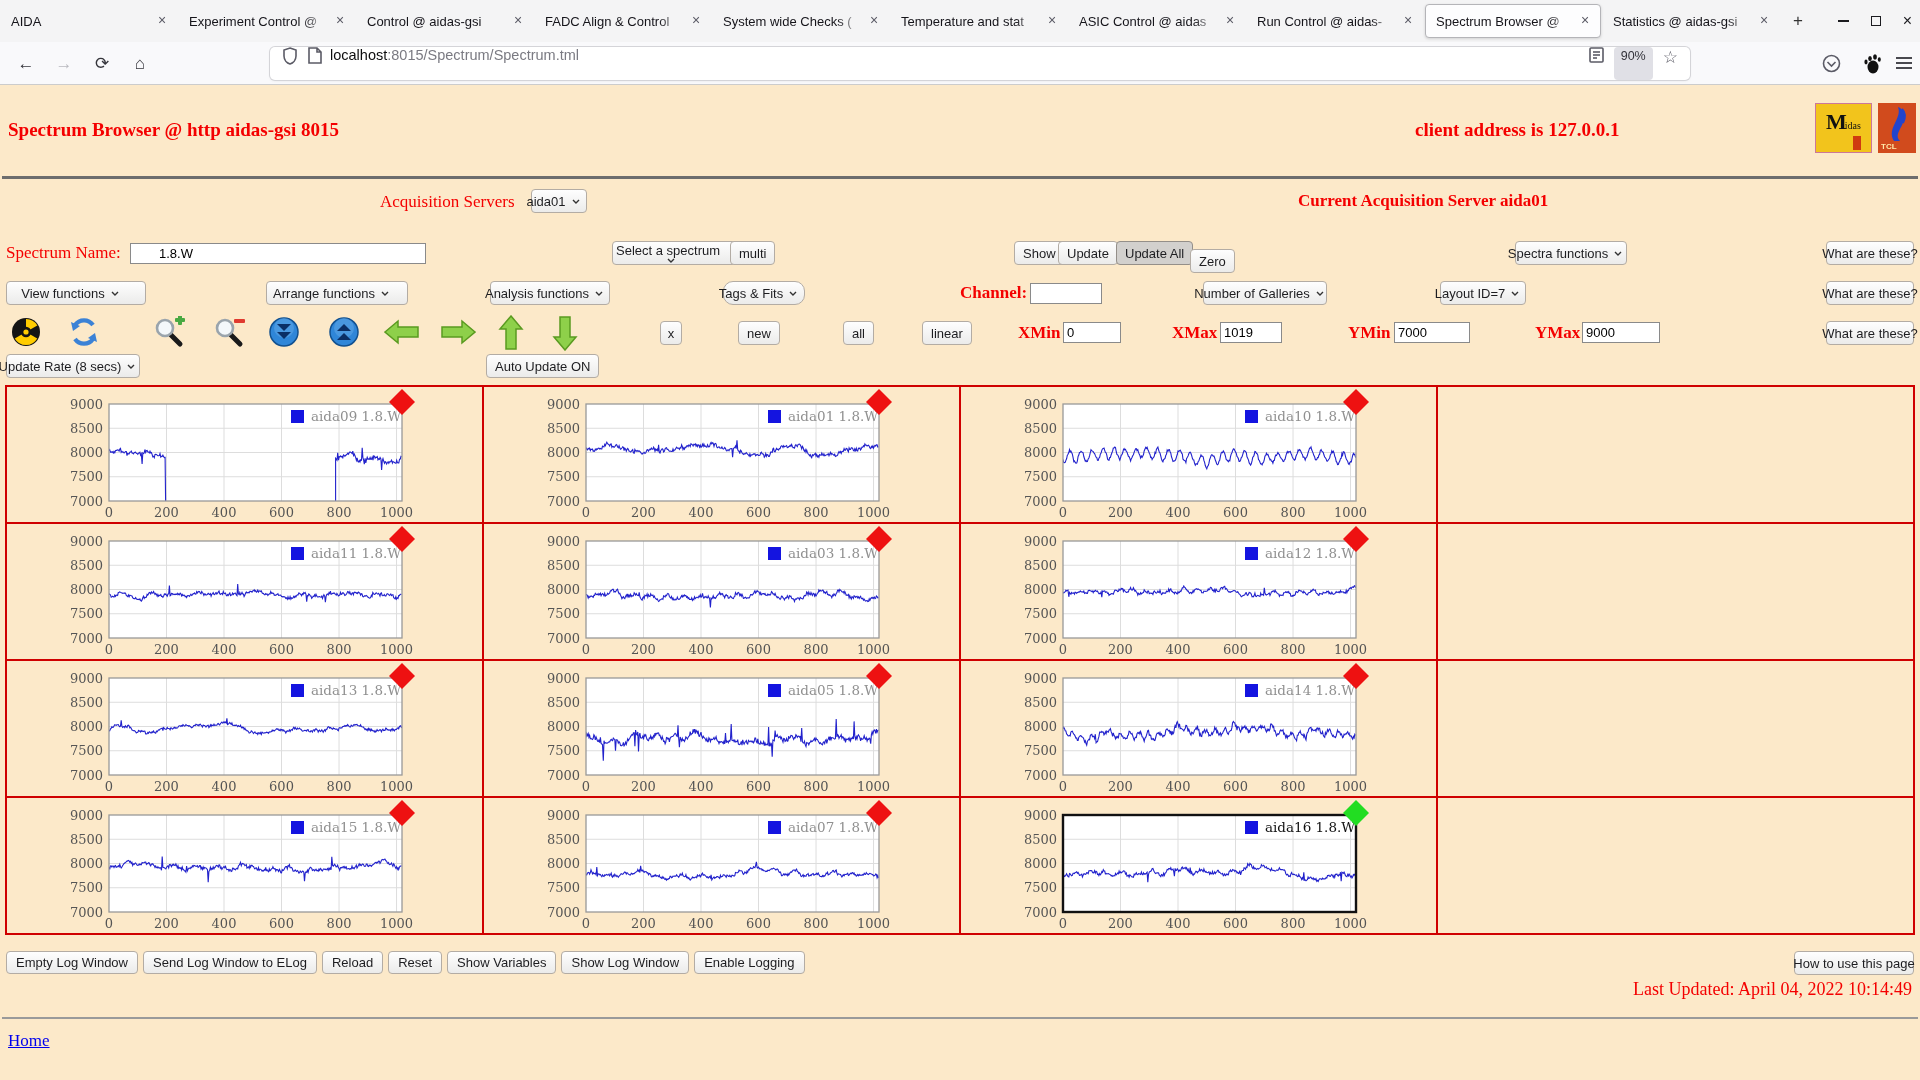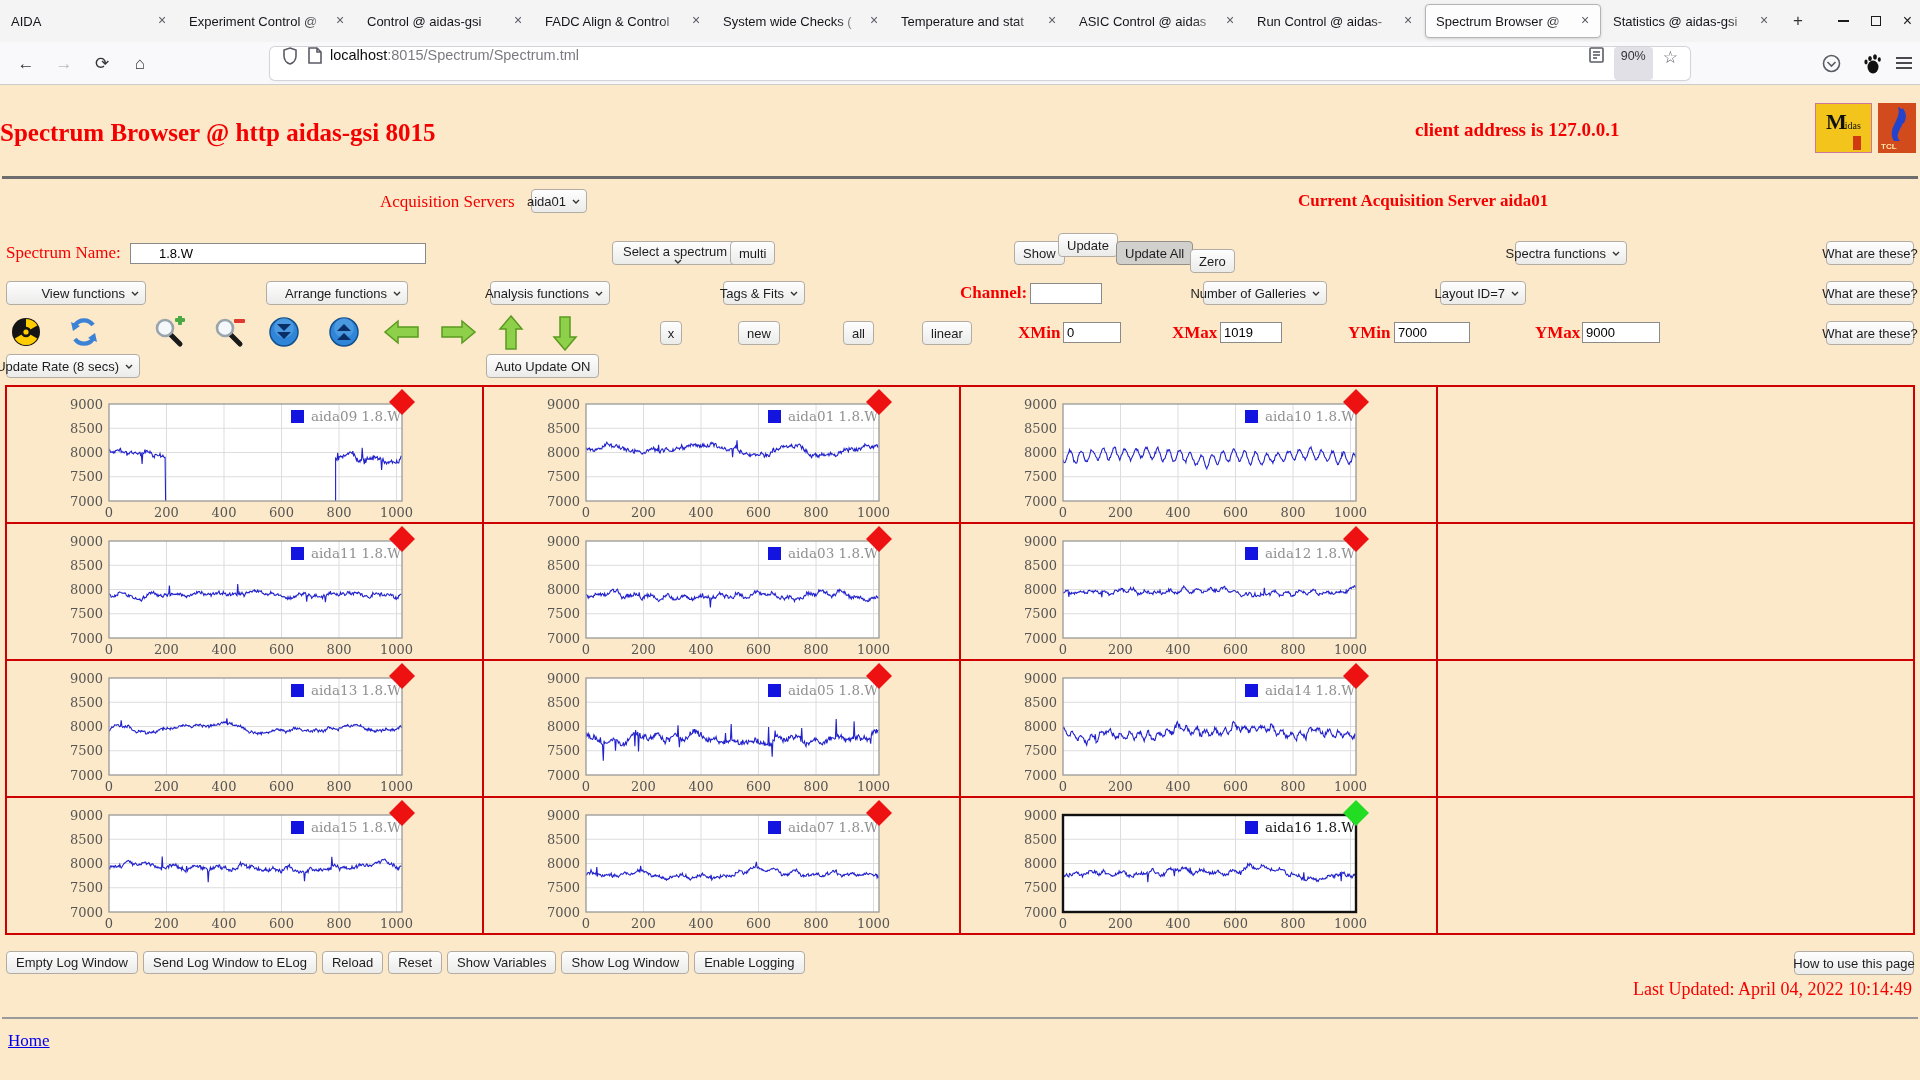--- a/index.html
+++ b/index.html
@@ -27,21 +27,21 @@
   .gicon { stroke:#5b5b66; fill:none; stroke-width:1.6; }
 
   
   .page { position:absolute; top:85px; left:0; width:1920px; height:995px; background:#fce9c9; }
   .rser { font-family:"Liberation Serif",serif; color:#f40000; }
   .b { font-weight:bold; }
   .abs { position:absolute; }
 
   .btn { position:absolute; height:24px; display:inline-flex; align-items:center; justify-content:center; background:linear-gradient(#fefefe,#ebebea); border:1px solid #b3aca4; border-radius:4px; font-size:13px; color:#1d1d20; padding:0 8px; white-space:nowrap; }
   .btn.pressed { background:#d2d0cd; border-color:#948f89; }
-  .sel { position:absolute; height:24px; display:inline-flex; align-items:center; justify-content:flex-end; background:linear-gradient(#fefefe,#ebebea); border:1px solid #b3aca4; border-radius:4px; font-size:13px; color:#1d1d20; padding:0 6px 0 8px; white-space:nowrap; }
+  .sel { position:absolute; height:24px; display:inline-flex; align-items:center; justify-content:center; background:linear-gradient(#fefefe,#ebebea); border:1px solid #b3aca4; border-radius:4px; font-size:13px; color:#1d1d20; padding:0 20px 0 8px; white-space:nowrap; }
   .sel svg { margin-left:6px; flex:0 0 auto; }
   .tin { position:absolute; height:21px; border:1px solid #8a8a8a; background:#fff; font-family:"Liberation Sans",sans-serif; font-size:13px; padding:0 3px; outline:none; }
 
   .hr1 { position:absolute; left:2px; right:2px; height:3px; background:#6d6d6d; }
   .hr2 { position:absolute; left:2px; right:2px; height:2px; background:#9a9a9a; }
 
   .icon { position:absolute; width:32px; height:32px; }
 
   
   .grid { position:absolute; left:5px; top:300px; width:1910px; height:550px; background:#cf0000; padding:2px; display:grid; grid-template-columns:repeat(4,1fr); grid-template-rows:repeat(4,1fr); gap:2px; }
@@ -163,21 +163,21 @@
     <svg width="16" height="14" viewBox="0 0 16 14">
         <line x1="0" y1="2" x2="16" y2="2" stroke="#35353b" stroke-width="1.8"></line>
         <line x1="0" y1="7" x2="16" y2="7" stroke="#35353b" stroke-width="1.8"></line>
         <line x1="0" y1="12" x2="16" y2="12" stroke="#35353b" stroke-width="1.8"></line>
       </svg>
   </span>
 </div>
 
 <div class="page">
 
-  <div class="abs rser b" style="left:0;top:34px;font-size:25px;">Spectrum Browser @ http aidas-gsi 8015</div>
+  <div class="abs rser b" style="left:8px;top:34px;font-size:19px;">Spectrum Browser @ http aidas-gsi 8015</div>
   <div class="abs rser b" style="left:1415px;top:34px;font-size:19px;">client address is 127.0.0.1</div>
 
   <div class="logo-midas">
     <div style="margin-top:8px;"><span class="big">M</span><span class="sm">idas</span></div>
     <div class="fig"></div>
   </div>
   <div class="logo-tcl">
     <svg width="38" height="50" viewBox="0 0 38 50">
         <path d="M20 4 C30 8 26 20 22 26 C20 30 18 34 22 38 L16 38 C12 32 14 26 17 20 C20 14 22 9 20 4 Z" fill="#2244cc"></path>
         <path d="M24 6 C28 10 27 16 25 20" stroke="#2244cc" stroke-width="2" fill="none"></path>
@@ -199,21 +199,21 @@
   <div class="abs rser" style="left:6px;top:158px;font-size:17px;">Spectrum Name:</div>
   <input class="tin" style="left: 130px; top: 158px; width: 296px; padding-left: 28px;" value="1.8.W">
   <div class="sel" style="left:612px;top:156px;width:124px;flex-direction:column;">
     <span>Select a spectrum</span>
     <svg width="8" height="5" viewBox="0 0 8 5">
         <polyline points="1,1 4,4 7,1" fill="none" stroke="#333" stroke-width="1.4"></polyline>
       </svg>
   </div>
   <button class="btn" style="left:730px;top:156px;">multi</button>
   <button class="btn" style="left:1014px;top:156px;">Show</button>
-  <button class="btn" style="left:1058px;top:148px;">Update</button>
+  <button class="btn" style="left:1058px;top:156px;">Update</button>
   <button class="btn pressed" style="left:1116px;top:156px;">Update All</button>
   <button class="btn" style="left:1190px;top:164px;padding-left:8px;">Zero</button>
   <div class="sel" style="left:1515px;top:156px;width:112px;">
     <span>Spectra functions</span>
     <svg width="8" height="5" viewBox="0 0 8 5">
         <polyline points="1,1 4,4 7,1" fill="none" stroke="#333" stroke-width="1.4"></polyline>
       </svg>
   </div>
   <button class="btn" style="left:1826px;top:156px;width:88px;">What are these?</button>
 
@@ -228,21 +228,21 @@
     <svg width="8" height="5" viewBox="0 0 8 5">
         <polyline points="1,1 4,4 7,1" fill="none" stroke="#333" stroke-width="1.4"></polyline>
       </svg>
   </div>
   <div class="sel" style="left:490px;top:196px;width:120px;">
     <span>Analysis functions</span>
     <svg width="8" height="5" viewBox="0 0 8 5">
         <polyline points="1,1 4,4 7,1" fill="none" stroke="#333" stroke-width="1.4"></polyline>
       </svg>
   </div>
-  <div class="sel" style="left:723px;top:196px;width:82px;">
+  <div class="sel" style="left:723px;top:196px;width:82px;border-radius:10px;">
     <span>Tags &amp; Fits</span>
     <svg width="8" height="5" viewBox="0 0 8 5">
         <polyline points="1,1 4,4 7,1" fill="none" stroke="#333" stroke-width="1.4"></polyline>
       </svg>
   </div>
   <div class="abs rser b" style="left:960px;top:198px;font-size:17px;">Channel:</div>
   <input class="tin" style="left: 1030px; top: 198px; width: 72px;" value="">
   <div class="sel" style="left:1203px;top:196px;width:124px;">
     <span>Number of Galleries</span>
     <svg width="8" height="5" viewBox="0 0 8 5">

